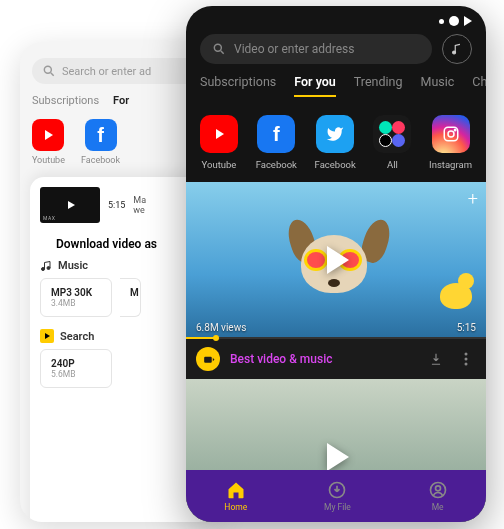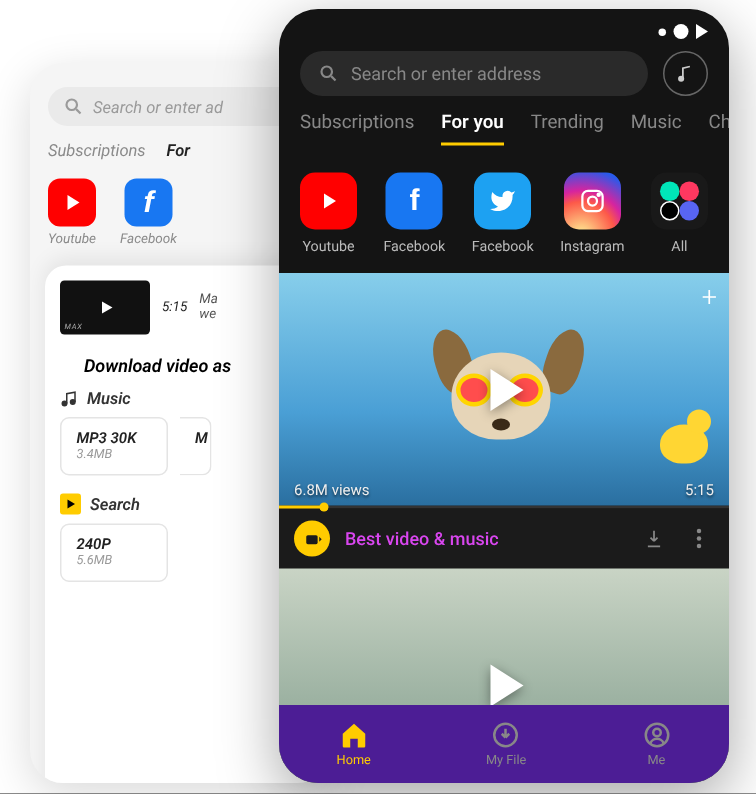--- a/index.html
+++ b/index.html
@@ -2,21 +2,21 @@
 <html><head>
 <meta charset="utf-8">
 <style>
   * { box-sizing: border-box; margin: 0; padding: 0; font-family: -apple-system, BlinkMacSystemFont, "Segoe UI", Roboto, sans-serif; }
   body { width: 504px; height: 529px; background: #fff; position: relative; overflow: hidden; }
 
   
   .phone-back {
     position: absolute; left: 20px; top: 42px; width: 200px; height: 480px;
     background: #f5f5f5; border-radius: 22px; box-shadow: 0 8px 30px rgba(0,0,0,.15);
-    padding: 12px 10px; overflow: hidden; font-style: italic;
+    padding: 12px 10px; overflow: hidden;
   }
   .pb-search { display:flex; align-items:center; gap:6px; background:#eaeaea; color:#9a9a9a; font-size:11px; border-radius:16px; padding:6px 10px; margin:4px 2px 10px; }
   .pb-tabs { display:flex; gap:14px; font-size:11px; color:#8a8a8a; padding:0 2px 8px; }
   .pb-tabs .act { color:#222; font-weight:600; }
   .pb-quick { display:flex; gap:16px; padding:4px 2px 12px; }
   .pb-quick .ic { width:32px; height:32px; border-radius:8px; display:flex; align-items:center; justify-content:center; }
   .pb-quick .lb { font-size:9px; color:#8a8a8a; text-align:center; margin-top:4px; }
   .pb-quick .col { display:flex; flex-direction:column; align-items:center; }
   .ic.yt { background:#ff0000; }
   .ic.fb { background:#1877f2; }
@@ -188,21 +188,21 @@
     <div class="dot-b"></div>
     <div class="tri"></div>
   </div>
 
   <div class="pf-search-row">
     <div class="pf-search">
       <svg class="search-svg" viewBox="0 0 24 24" fill="none" stroke="#888" stroke-width="2.5">
           <circle cx="10" cy="10" r="6"></circle>
           <line x1="15" y1="15" x2="20" y2="20"></line>
         </svg>
-      <span>Search or enter address</span>
+      <span>Video or enter address</span>
     </div>
     <div class="pf-round">
       <svg width="14" height="14" viewBox="0 0 24 24" fill="none" stroke="#ccc" stroke-width="2">
           <path d="M9 18V6l8-2"></path>
           <circle cx="7" cy="18" r="2.5" fill="#ccc"></circle>
         </svg>
     </div>
   </div>
 
   <div class="pf-tabs">
@@ -228,37 +228,37 @@
     </div>
     <div class="col">
       <div class="ic tw">
         <svg width="18" height="18" viewBox="0 0 24 24" fill="#fff">
             <path d="M23 3a10.9 10.9 0 01-3.14 1.53 4.48 4.48 0 00-7.86 3v1A10.66 10.66 0 013 4s-4 9 5 13a11.64 11.64 0 01-7 2c9 5 20 0 20-11.5a4.5 4.5 0 00-.08-.83A7.72 7.72 0 0023 3z"></path>
           </svg>
       </div>
       <div class="lb">Facebook</div>
     </div>
     <div class="col">
+      <div class="ic all">
+        <div class="mini a"></div>
+          <div class="mini b"></div>
+          <div class="mini c"></div>
+          <div class="mini d"></div>
+      </div>
+      <div class="lb">All</div>
+    </div>
+    <div class="col">
       <div class="ic ig">
         <svg width="18" height="18" viewBox="0 0 24 24" fill="none" stroke="#fff" stroke-width="2">
             <rect x="3" y="3" width="18" height="18" rx="5"></rect>
             <circle cx="12" cy="12" r="4"></circle>
             <circle cx="17.5" cy="6.5" r="1" fill="#fff"></circle>
           </svg>
       </div>
       <div class="lb">Instagram</div>
-    </div>
-    <div class="col">
-      <div class="ic all">
-        <div class="mini a"></div>
-          <div class="mini b"></div>
-          <div class="mini c"></div>
-          <div class="mini d"></div>
-      </div>
-      <div class="lb">All</div>
     </div>
   </div>
 
   <div class="pf-feed">
     <div class="vid vid1">
       <div class="dog">
         <div class="ear l"></div>
           <div class="ear r"></div>
           <div class="head"></div>
         <div class="glasses">

